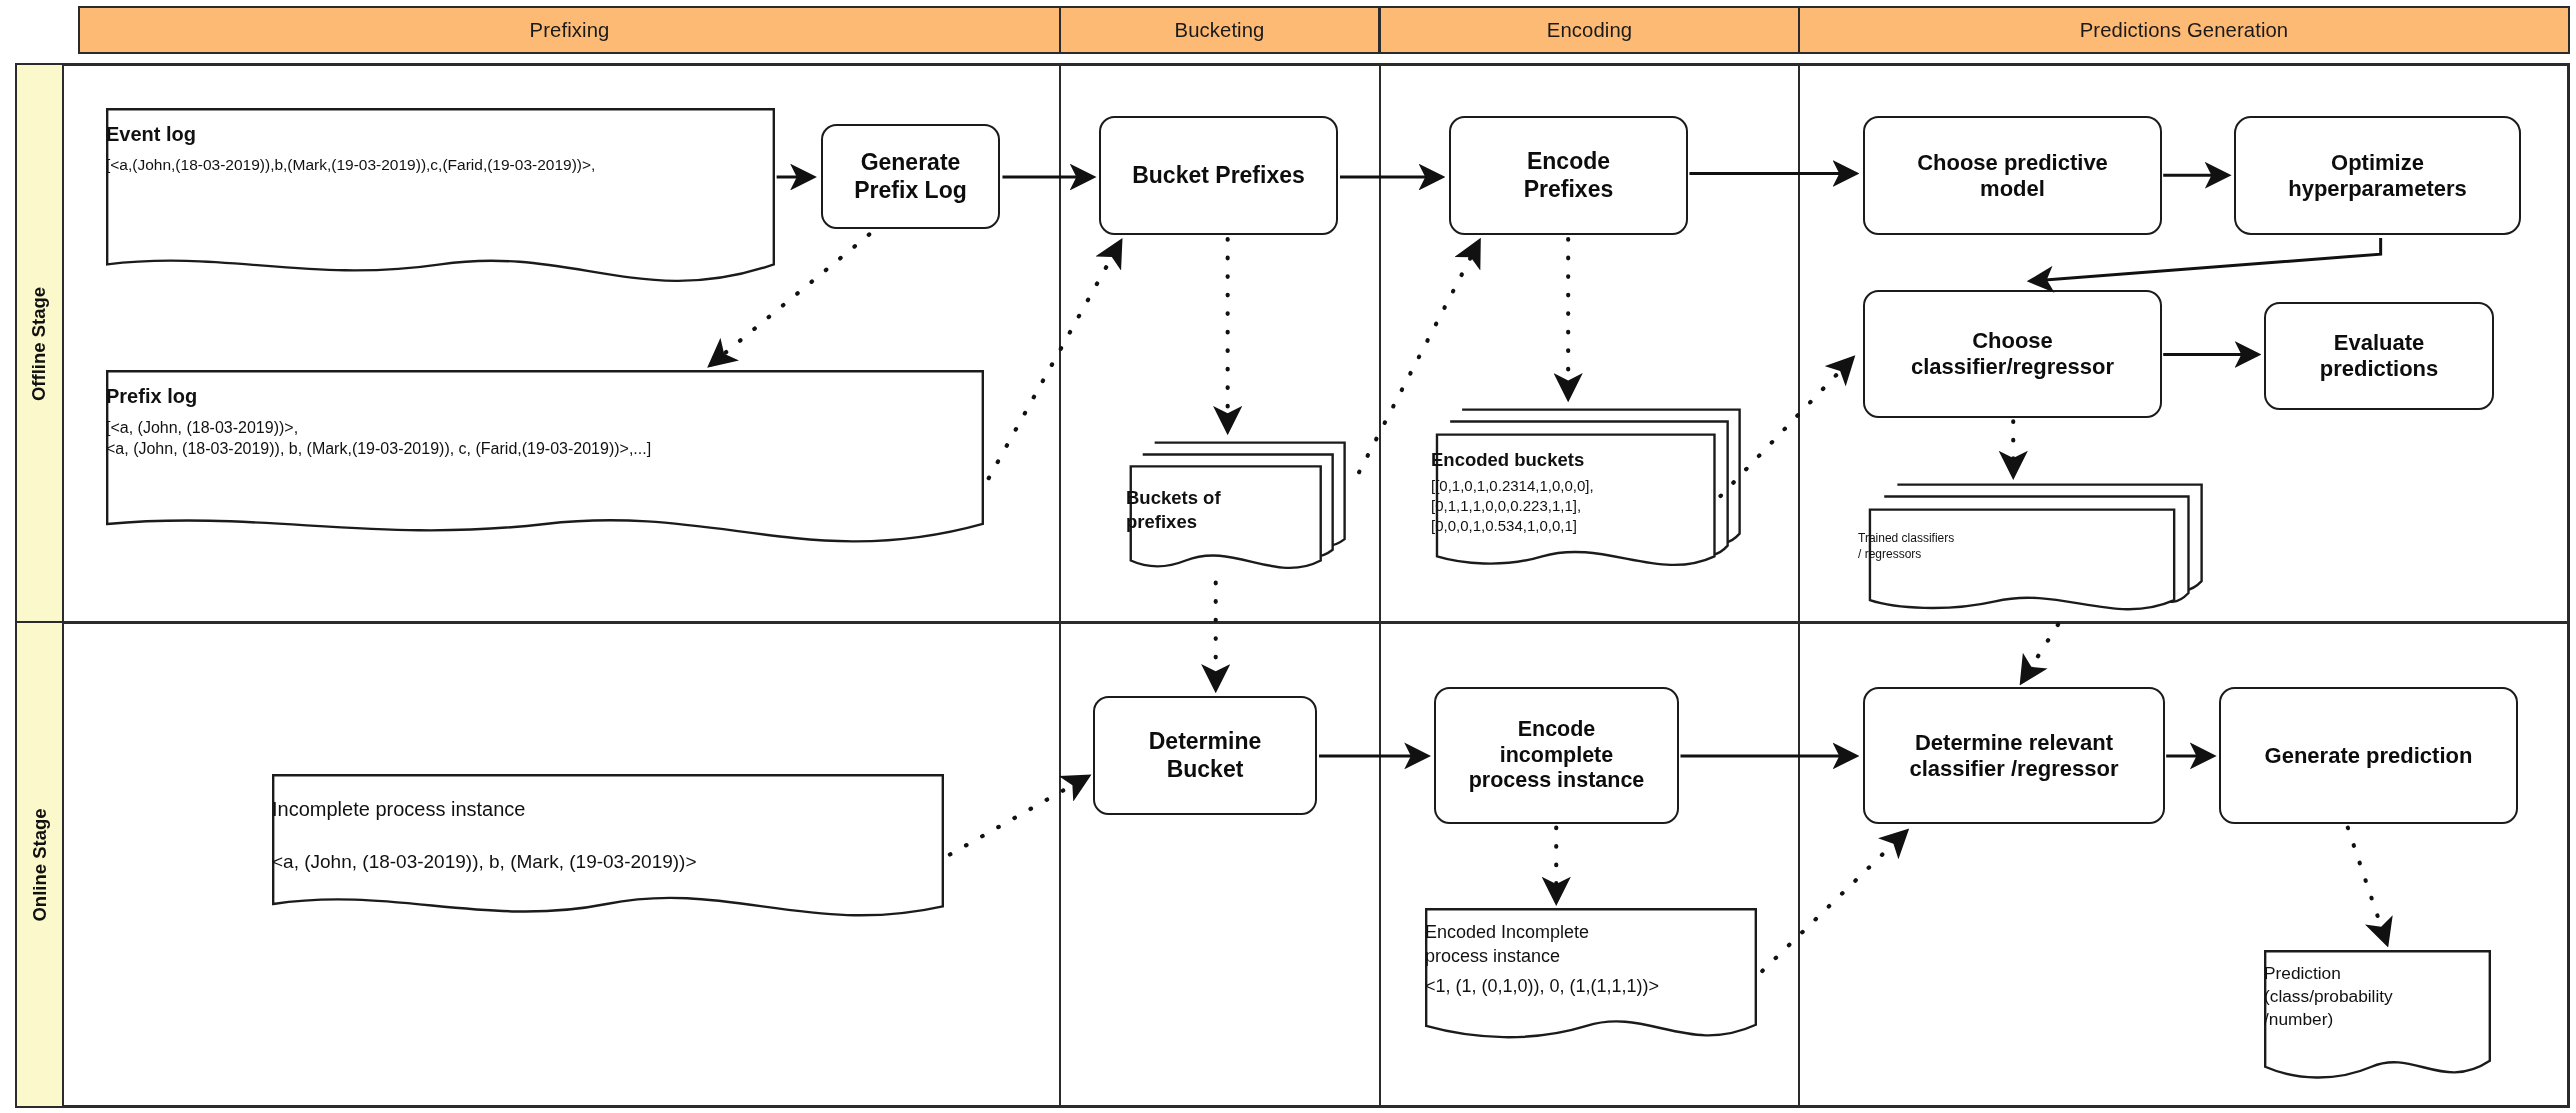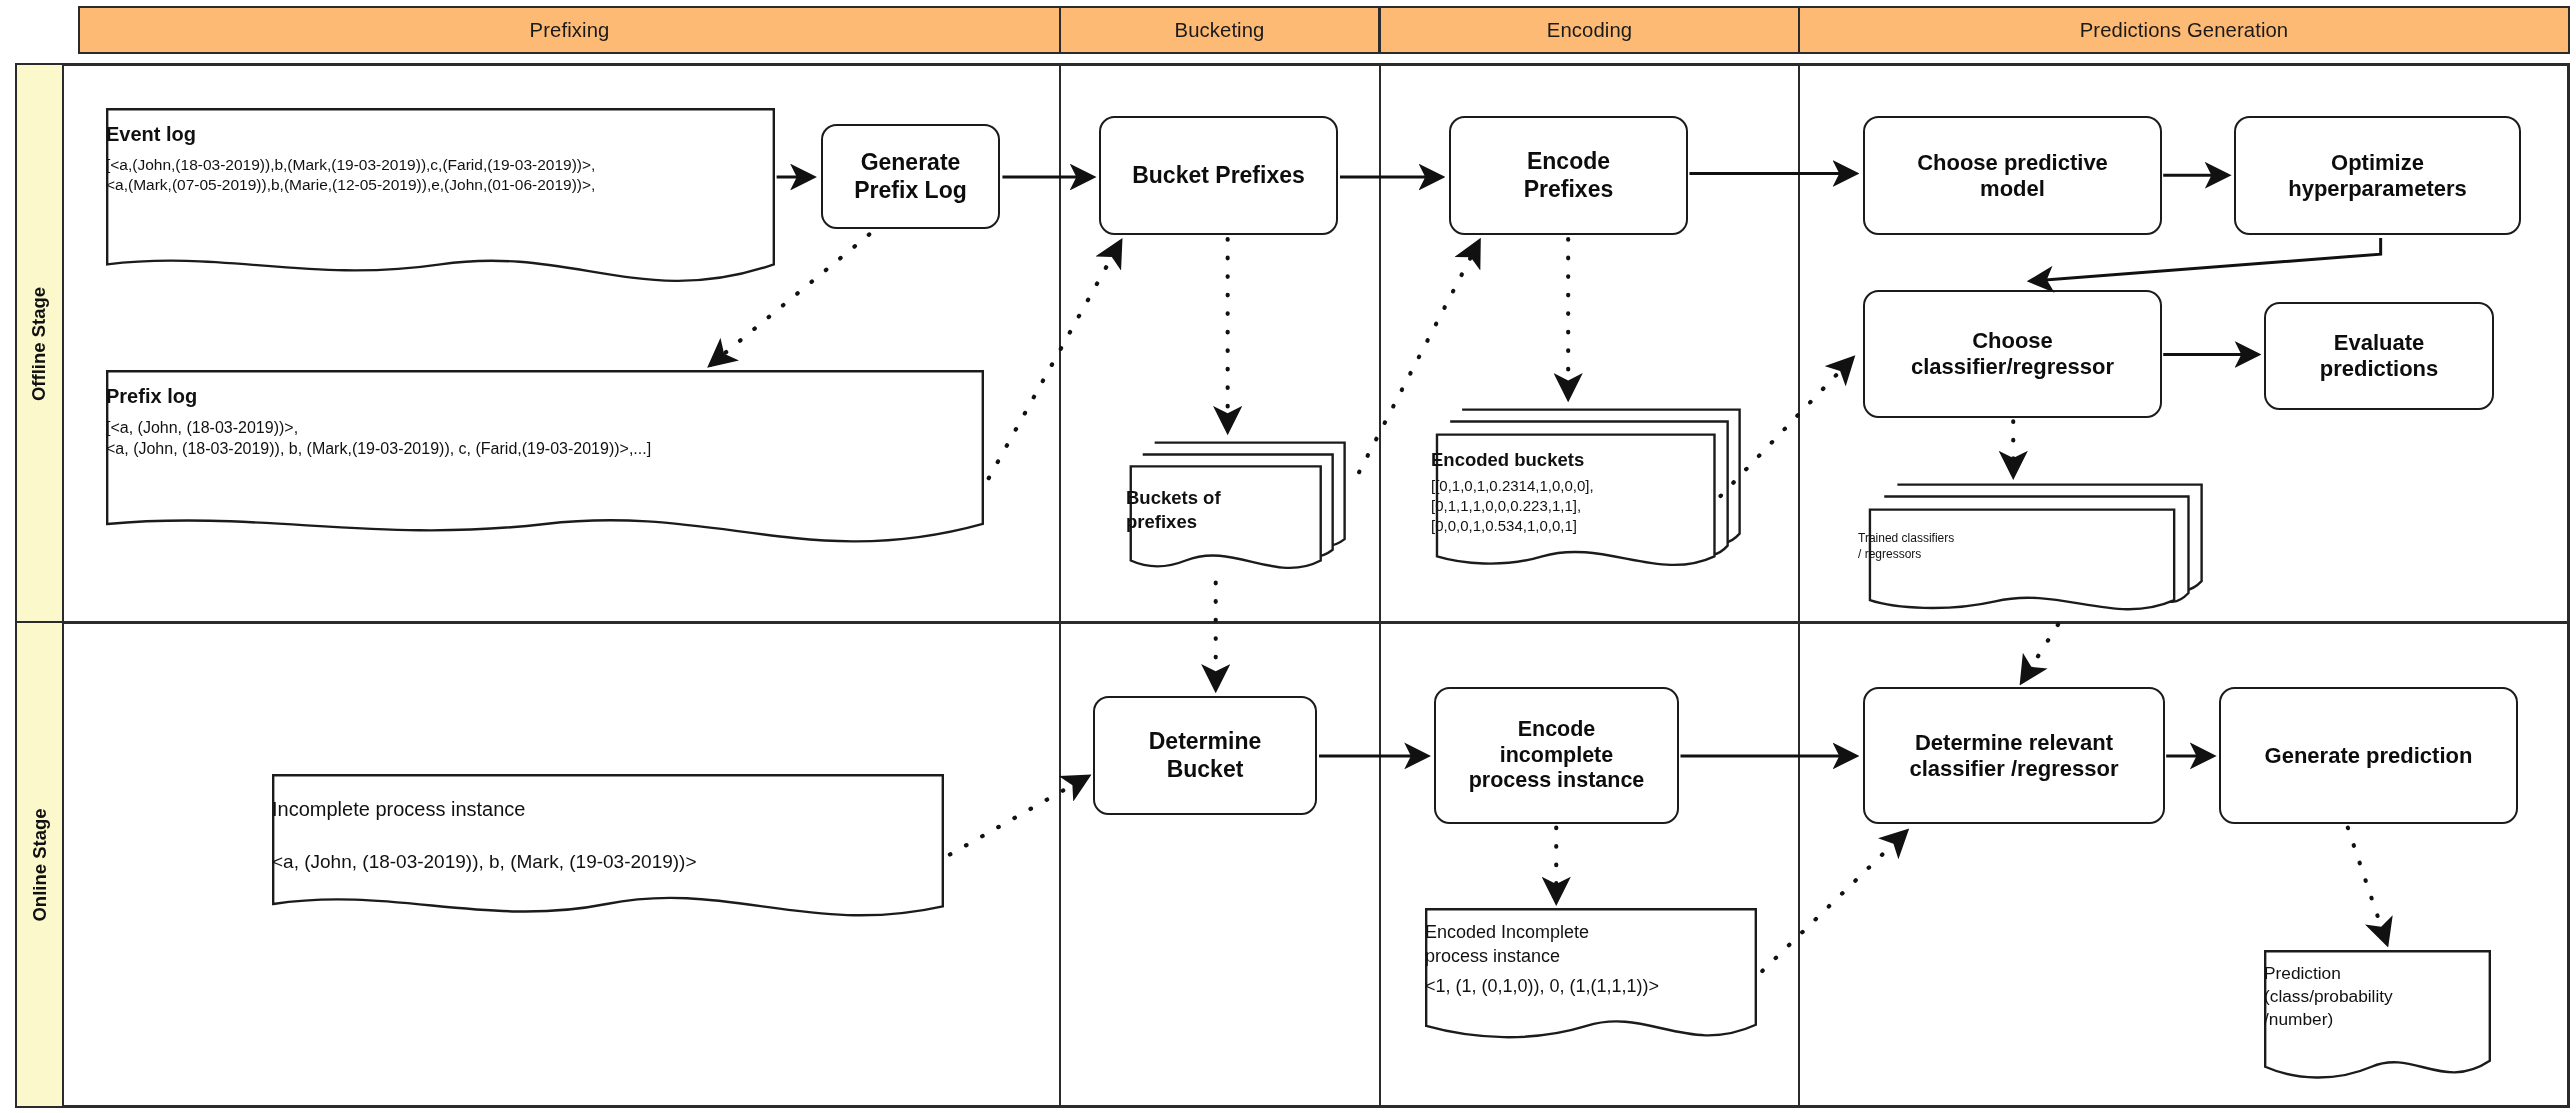--- a/index.html
+++ b/index.html
@@ -114,21 +114,20 @@
 
   <div class="doc" style="left:106px;top:108px;width:669px;height:179px;">
     <svg viewBox="0 0 1120 300" preserveAspectRatio="none">
       <path d="M2,2 L1118,2 L1118,262 C900,338 780,230 560,262 C340,294 200,238 2,262 Z" fill="#ffffff" stroke="#1b1b1b" stroke-width="4"></path>
     </svg>
     <div class="doc-text" style="top:13px;font-size:20px;">
       <span class="doc-title">Event log</span>
     </div>
     <div class="doc-text" style="top:47px;font-size:15.5px;">
       <span class="doc-line">[&lt;a,(John,(18-03-2019)),b,(Mark,(19-03-2019)),c,(Farid,(19-03-2019))&gt;,</span>
-      <span class="doc-line">&lt;a,(Mark,(07-05-2019)),b,(Marie,(12-05-2019)),e,(John,(01-06-2019))&gt;,</span>
     </div>
   </div>
 
   <div class="doc" style="left:106px;top:370px;width:878px;height:179px;">
     <svg viewBox="0 0 1470 300" preserveAspectRatio="none">
       <path d="M2,2 L1468,2 L1468,258 C1180,338 1020,225 735,258 C450,291 260,235 2,258 Z" fill="#ffffff" stroke="#1b1b1b" stroke-width="4"></path>
     </svg>
     <div class="doc-text" style="top:13px;font-size:20px;">
       <span class="doc-title">Prefix log</span>
     </div>
@@ -170,21 +169,21 @@
     <div class="doc-text" style="top:70px;left:0px;right:27.5px;font-size:15px;">
       <span class="doc-line">[[0,1,0,1,0.2314,1,0,0,0],</span>
       <span class="doc-line">[0,1,1,1,0,0,0.223,1,1],</span>
       <span class="doc-line">[0,0,0,1,0.534,1,0,0,1]</span>
     </div>
   </div>
 
   <div class="proc" style="left:1863px;top:116px;width:299px;height:119px;font-size:22px;white-space:pre-line;">Choose predictive
 model</div>
 
-  <div class="proc" style="left:2234px;top:116px;width:287px;height:119px;font-size:22px;white-space:pre-line;">Optimize
+  <div class="proc" style="left:2234px;top:116px;width:287px;height:119px;font-size:22px;white-space:pre-line;border-radius:17px;">Optimize
 hyperparameters</div>
 
   <div class="proc" style="left:1863px;top:290px;width:299px;height:128px;font-size:22px;white-space:pre-line;">Choose
 classifier/regressor</div>
 
   <div class="proc" style="left:2264px;top:302px;width:230px;height:108px;font-size:22px;white-space:pre-line;">Evaluate
 predictions</div>
 
   <div class="doc" style="left:1858px;top:481px;width:346px;height:143px;">
     <svg viewBox="0 0 580 240" preserveAspectRatio="none">

